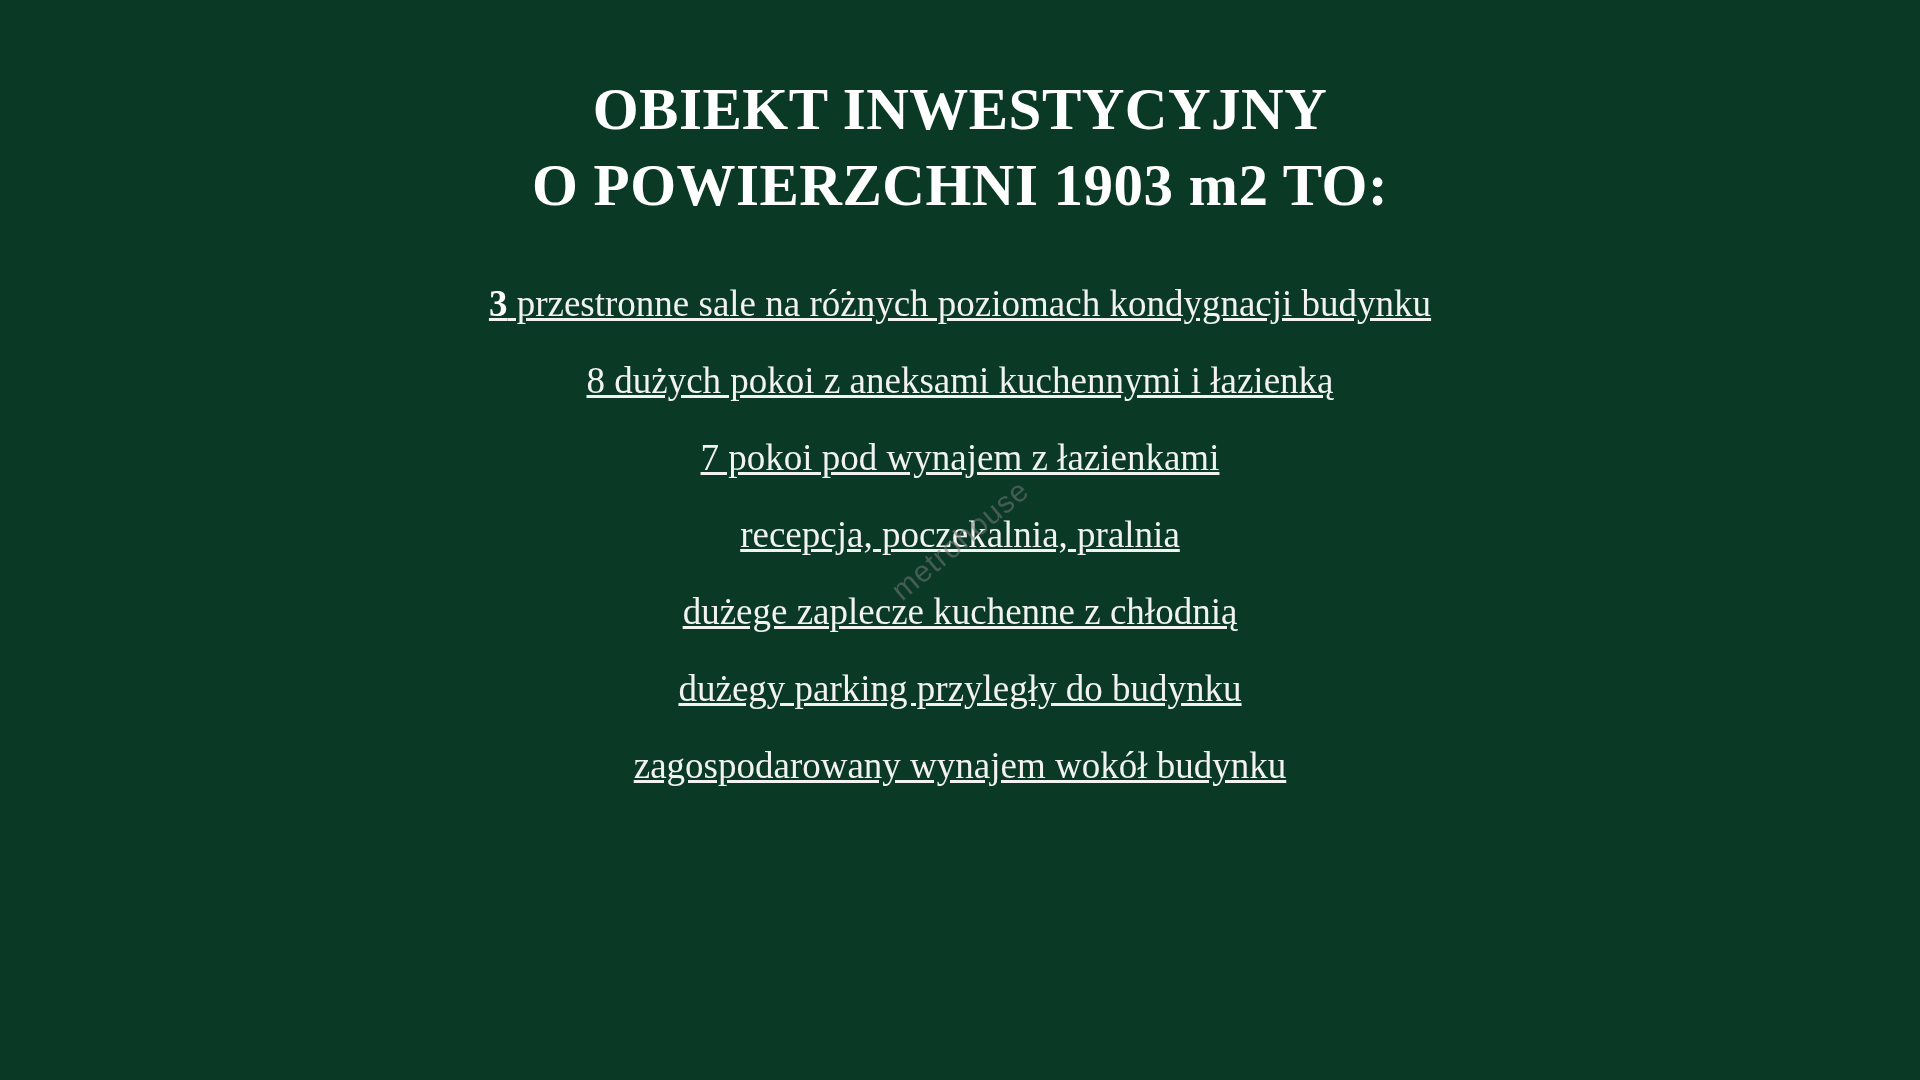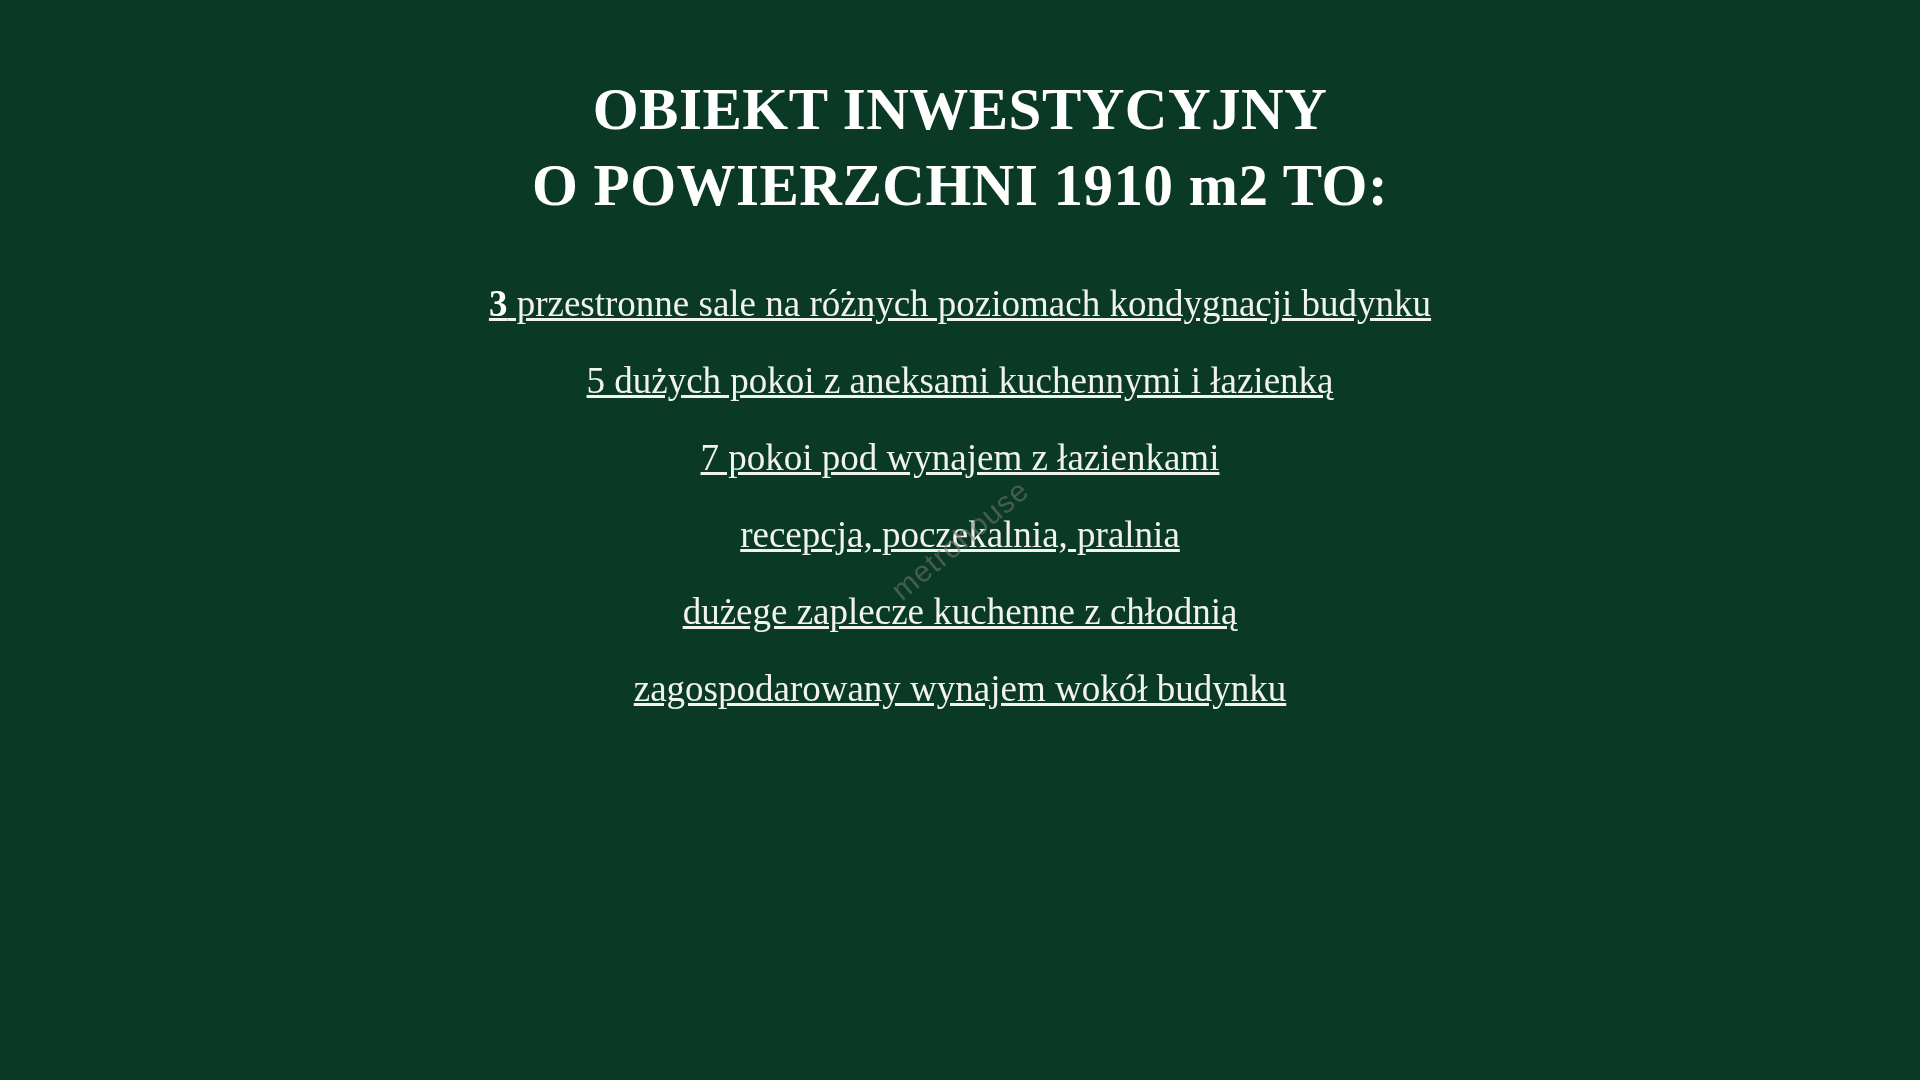--- a/index.html
+++ b/index.html
@@ -66,39 +66,42 @@
     user-select: none;
   }
 </style>
 </head>
 <body>
 
 <div class="slide">
 
   <div class="title-block">
     <div class="title-line">OBIEKT INWESTYCYJNY</div>
-    <div class="title-line">O POWIERZCHNI 1910 m2 TO:</div>
+    <div class="title-line">O POWIERZCHNI 1903 m2 TO:</div>
   </div>
 
   <div class="list-block">
     <div class="list-item">
       <span class="lead">3</span><span> przestronne sale na różnych poziomach kondygnacji budynku</span>
     </div>
     <div class="list-item">
-      <span class="lead"></span><span>5 dużych pokoi z aneksami kuchennymi i łazienką</span>
+      <span class="lead"></span><span>8 dużych pokoi z aneksami kuchennymi i łazienką</span>
     </div>
     <div class="list-item">
       <span class="lead"></span><span>7 pokoi pod wynajem z łazienkami</span>
     </div>
     <div class="list-item">
       <span class="lead"></span><span>recepcja, poczekalnia, pralnia</span>
     </div>
     <div class="list-item">
       <span class="lead"></span><span>dużege zaplecze kuchenne z chłodnią</span>
     </div>
     <div class="list-item">
+      <span class="lead"></span><span>dużegy parking przyległy do budynku</span>
+    </div>
+    <div class="list-item">
       <span class="lead"></span><span>zagospodarowany wynajem wokół budynku</span>
     </div>
   </div>
 
   <div class="watermark">metrohouse</div>
 
 </div>
 
 </body></html>

